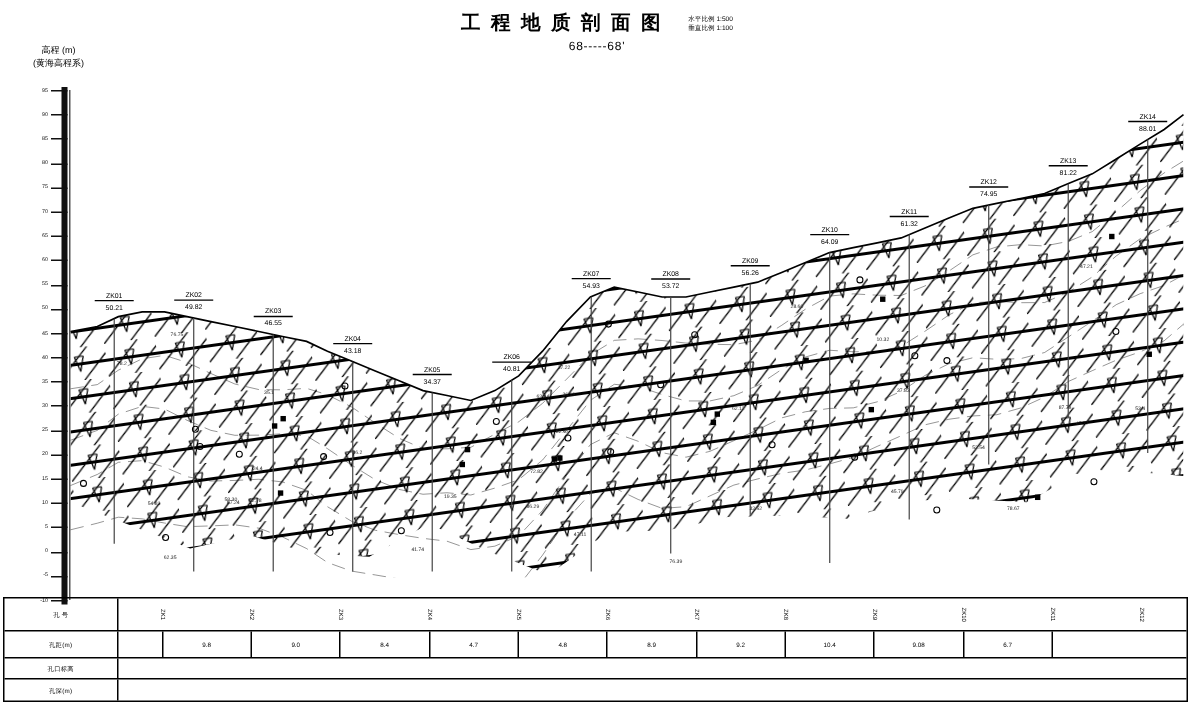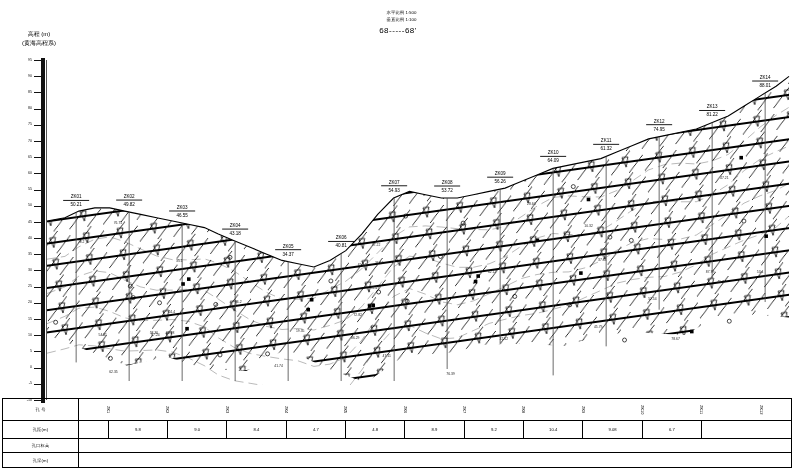--- a/index.html
+++ b/index.html
@@ -70,20 +70,21 @@
   }
   .cell.bord{border-right:1px solid #000;}
   .hole-id{font-size:4px;writing-mode:vertical-rl;letter-spacing:0px;}
 </style>
 </head>
 <body>
 
 <div id="sheet">
 
   <div class="title-wrap">
+    <span class="main-title">工程地质剖面图</span>
     <span class="scale-box">
       <div>水平比例 1:500</div>
       <div>垂直比例 1:100</div>
     </span>
   </div>
   <div class="sub-title">68-----68'</div>
 
   <div class="ylabel">
     <div>高程 (m)</div>
     <div>(黄海高程系)</div>

